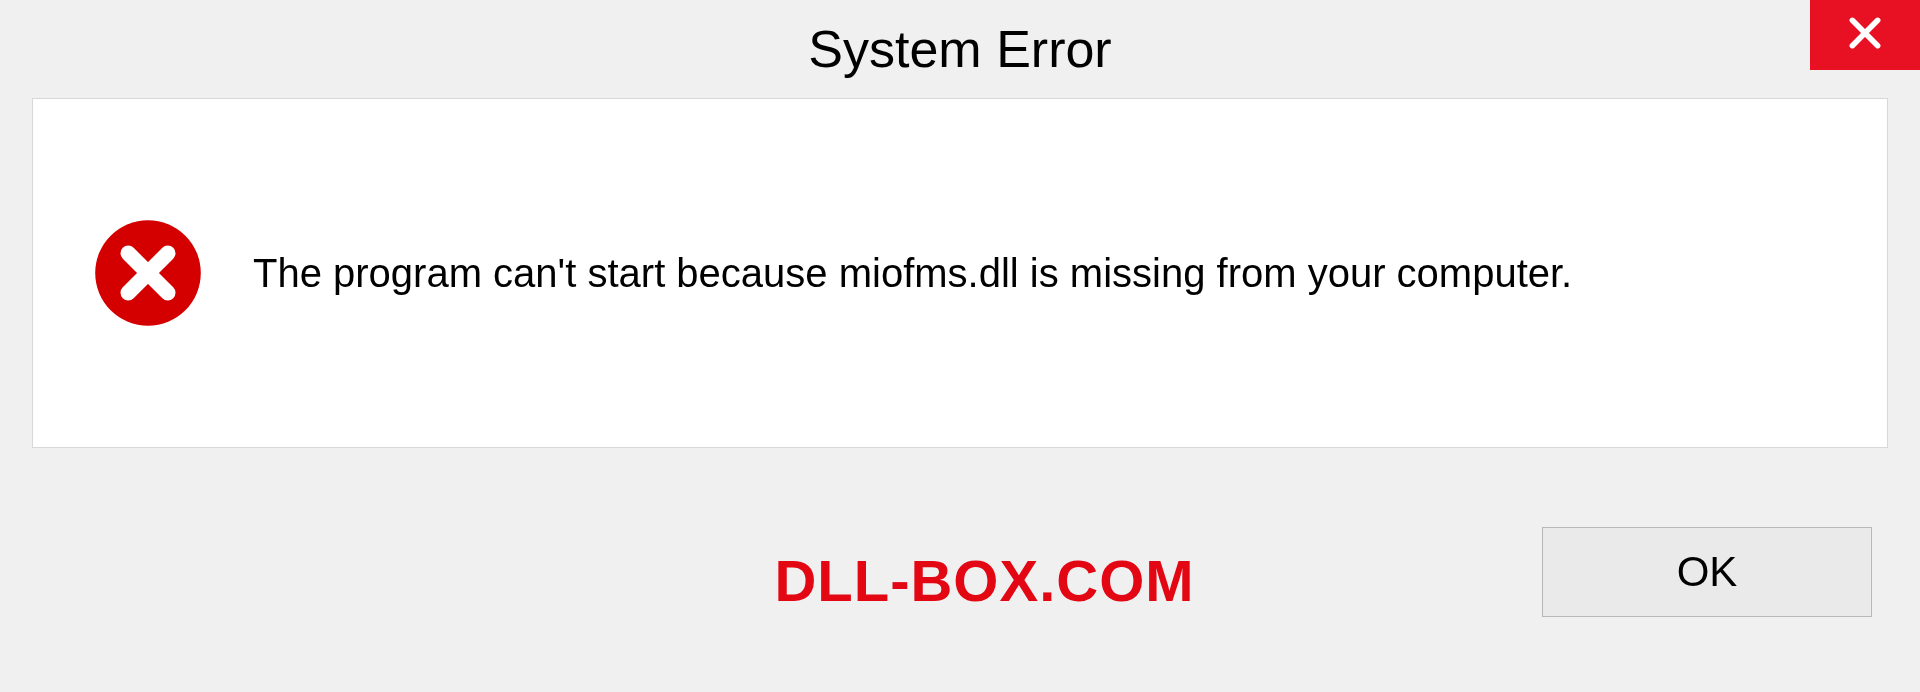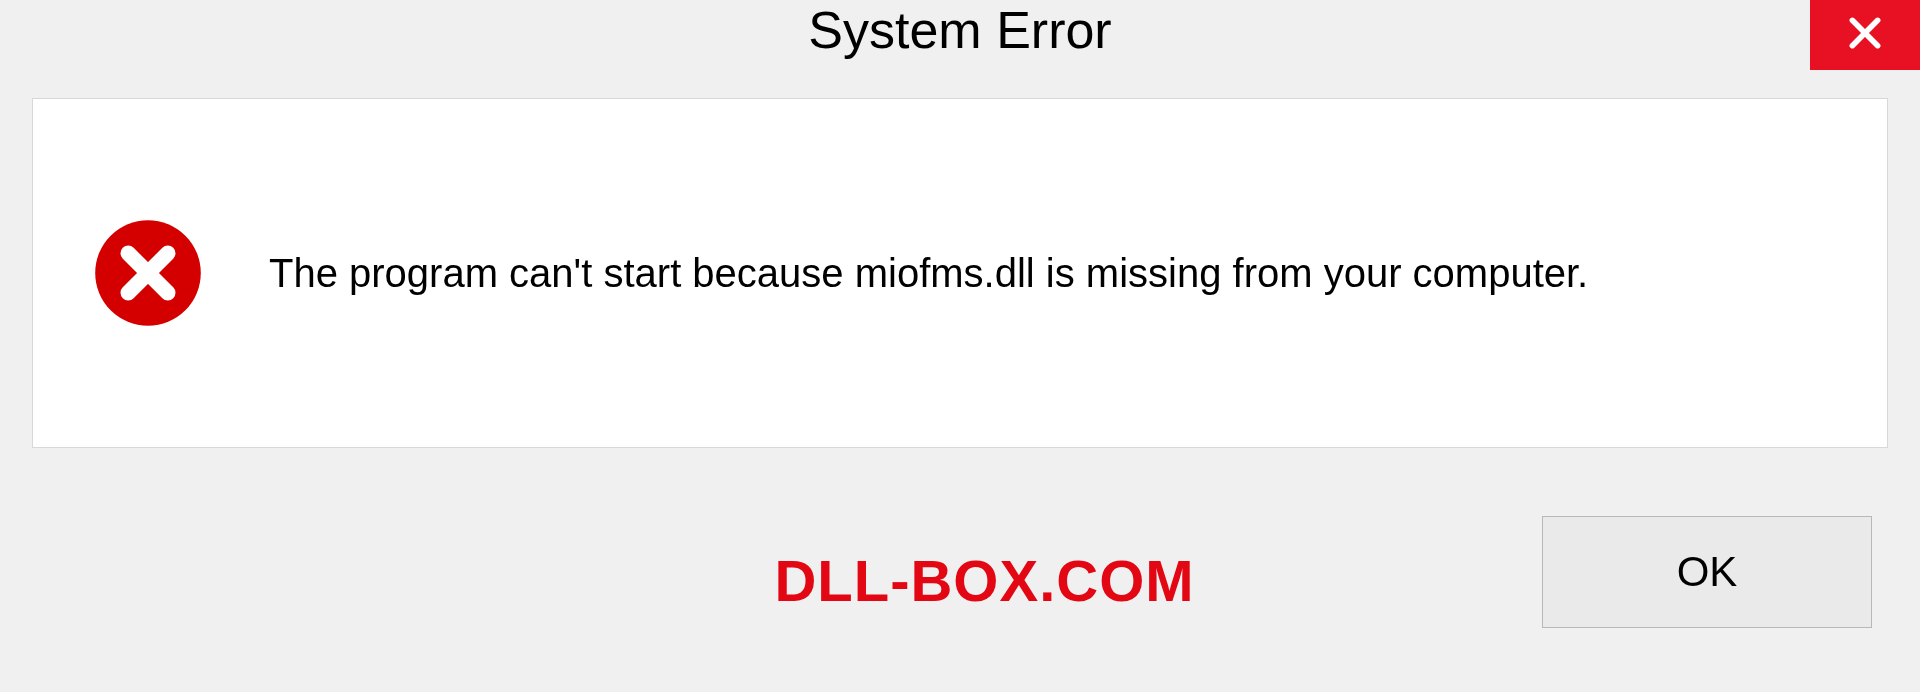--- a/index.html
+++ b/index.html
@@ -12,21 +12,21 @@
       height: 692px;
       background: #f0f0f0;
       font-family: "Segoe UI", Arial, sans-serif;
       position: relative;
       overflow: hidden;
     }
     .titlebar {
       width: 100%;
       height: 98px;
       display: flex;
-      align-items: flex-start;
+      align-items: center;
       justify-content: center;
       position: relative;
     }
     .title-text {
       font-size: 52px;
       color: #000;
       font-weight: 400;
     }
     .close-btn {
       position: absolute;
@@ -45,21 +45,20 @@
       height: 38px;
     }
     .content-area {
       margin: 0 32px;
       background: #ffffff;
       border: 1px solid #d8d8d8;
       height: 350px;
       display: flex;
       align-items: center;
       padding: 0 60px;
-      gap: 16px;
     }
     .error-icon {
       flex-shrink: 0;
       width: 110px;
       height: 110px;
       margin-right: 50px;
     }
     .message-text {
       font-size: 40px;
       line-height: 1.4;
@@ -83,21 +82,21 @@
       transform: translateX(-50%);
       bottom: 78px;
       font-size: 58px;
       font-weight: 800;
       color: #e30613;
       letter-spacing: 1px;
       font-family: Arial, "Helvetica Neue", sans-serif;
     }
     .ok-btn {
       width: 330px;
-      height: 112px;
+      height: 90px;
       background: #eaeaea;
       border: 1px solid #b8b8b8;
       font-size: 42px;
       color: #000;
       display: flex;
       align-items: center;
       justify-content: center;
       cursor: pointer;
       font-family: "Segoe UI", Arial, sans-serif;
     }

